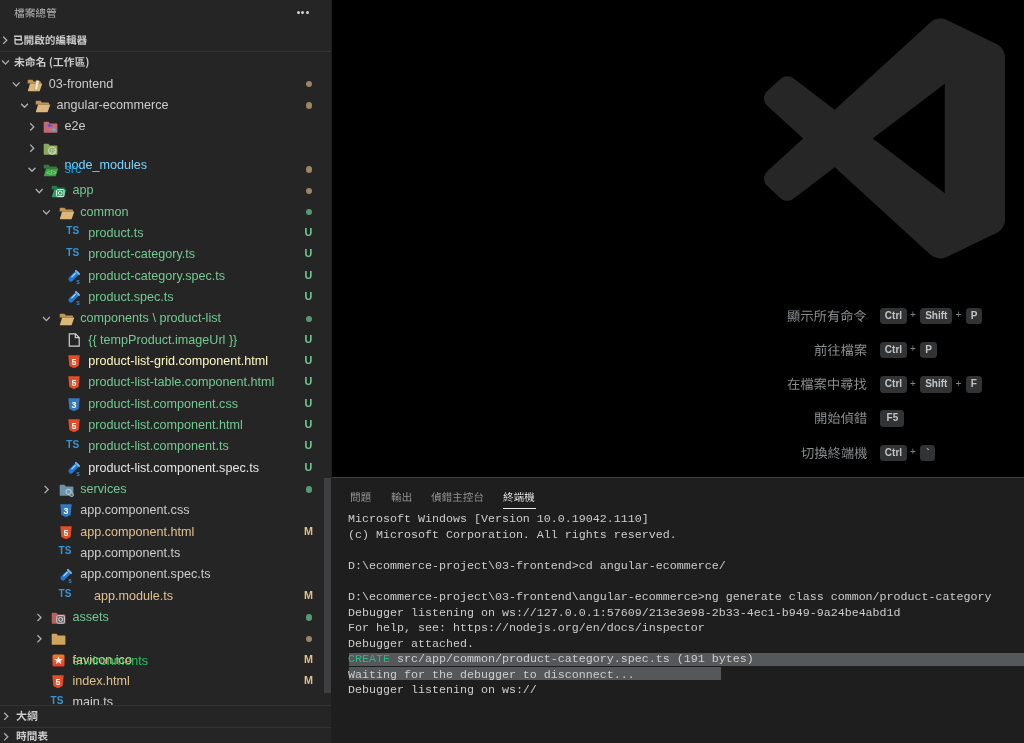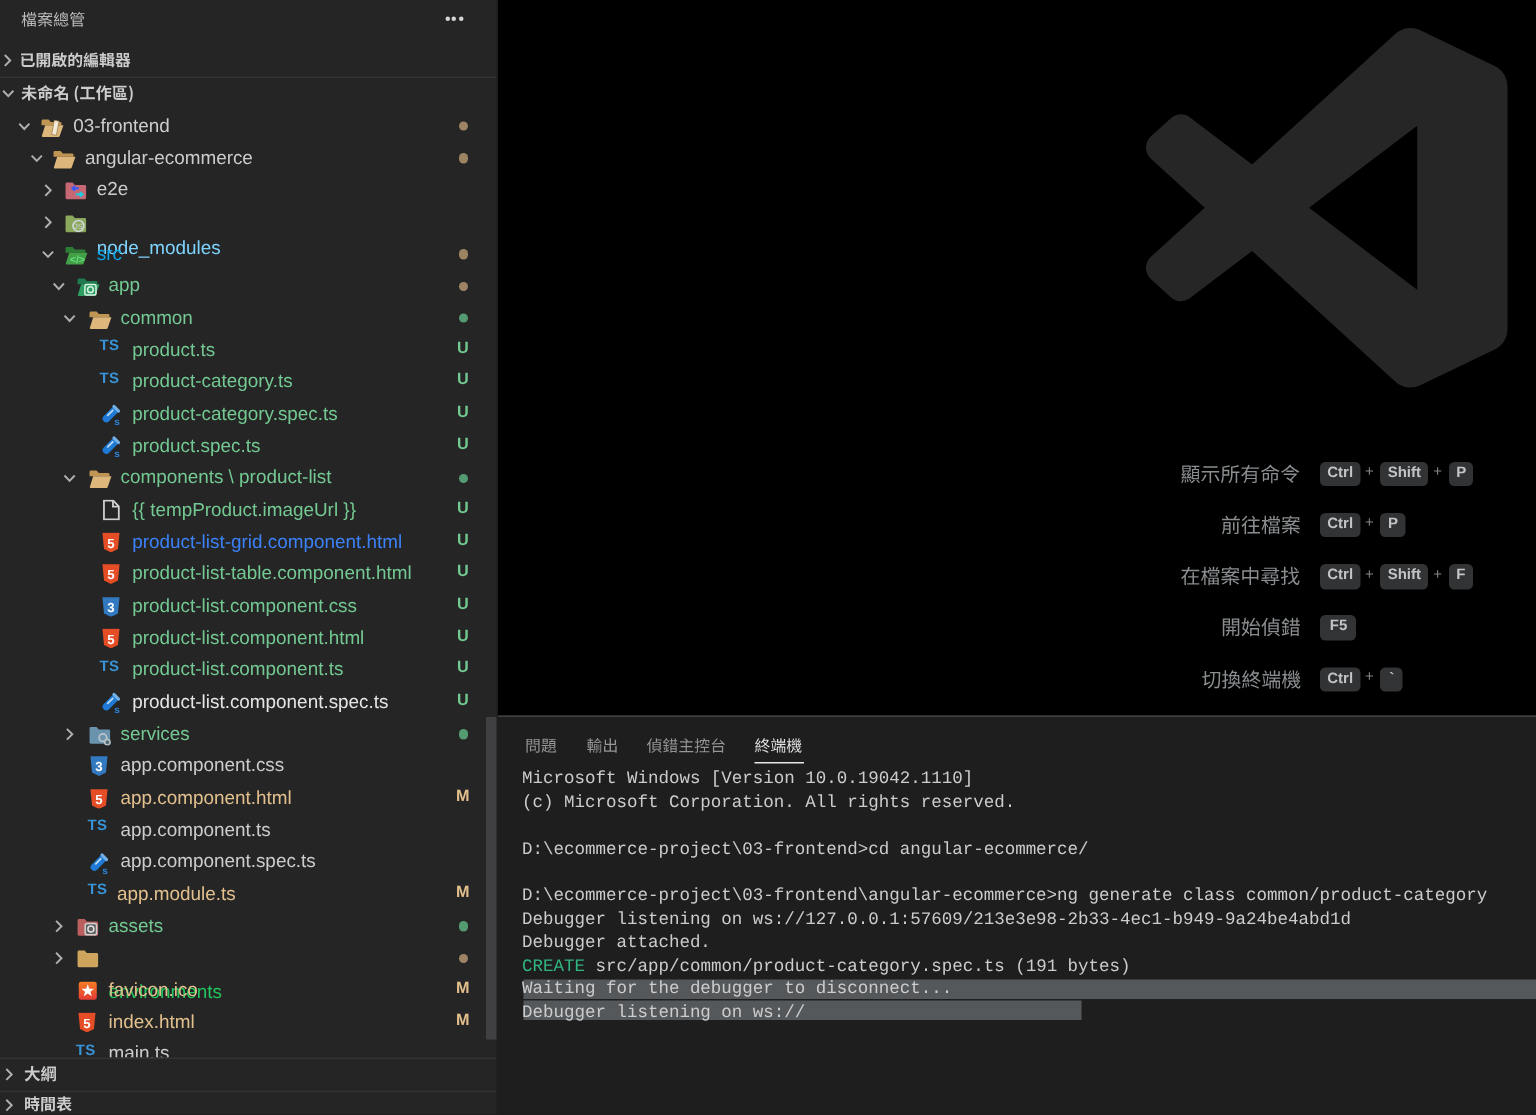--- a/index.html
+++ b/index.html
@@ -125,21 +125,21 @@
     <svg style="position:absolute;left:67.8px;top:333.2px" width="12" height="14" viewBox="0 0 12 14">
       <path d="M1.3,0.8 h6.2 l3.7,3.7 v8.7 h-9.9 z" fill="none" stroke="#d0d0d0" stroke-width="1.2"></path>
       <path d="M7.3,0.8 v3.9 h3.9" fill="none" stroke="#d0d0d0" stroke-width="1.2"></path>
     </svg>
     <div class="lbl" style="left:88.2px;top:332.6px;color:#73c991">{{ tempProduct.imageUrl }}</div>
     <div class="badge" style="left:298.5px;top:332.8px;color:#73c991">U</div>
     <svg style="position:absolute;left:67.8px;top:354.9px" width="12" height="13.5" viewBox="0 0 12 13.5">
       <path d="M0.3,0.2 h11.4 l-1.05,10.8 -4.65,2.3 -4.65,-2.3 z" fill="#e44d26"></path>
       <text x="6" y="10.2" font-family="Liberation Sans" font-weight="bold" font-size="8.8" fill="#fff" text-anchor="middle">5</text>
     </svg>
-    <div class="lbl" style="left:88.2px;top:353.9px;color:#3b82f6">product-list-grid.component.html</div>
+    <div class="lbl" style="left:88.2px;top:353.9px;color:#fef9c3">product-list-grid.component.html</div>
     <div class="badge" style="left:298.5px;top:354.1px;color:#73c991">U</div>
     <svg style="position:absolute;left:67.8px;top:376.2px" width="12" height="13.5" viewBox="0 0 12 13.5">
       <path d="M0.3,0.2 h11.4 l-1.05,10.8 -4.65,2.3 -4.65,-2.3 z" fill="#e44d26"></path>
       <text x="6" y="10.2" font-family="Liberation Sans" font-weight="bold" font-size="8.8" fill="#fff" text-anchor="middle">5</text>
     </svg>
     <div class="lbl" style="left:88.2px;top:375.2px;color:#73c991">product-list-table.component.html</div>
     <div class="badge" style="left:298.5px;top:375.4px;color:#73c991">U</div>
     <svg style="position:absolute;left:67.8px;top:397.5px" width="12" height="13.5" viewBox="0 0 12 13.5">
       <path d="M0.3,0.2 h11.4 l-1.05,10.8 -4.65,2.3 -4.65,-2.3 z" fill="#3379c0"></path>
       <text x="6" y="10.2" font-family="Liberation Sans" font-weight="bold" font-size="8.8" fill="#fff" text-anchor="middle">3</text>
@@ -191,21 +191,21 @@
     <svg style="position:absolute;left:58.4px;top:567.6px" width="15" height="15" viewBox="0 0 15 15">
       <g transform="rotate(45 7.5 7.5)">
         <rect x="5.0" y="1.2" width="5.0" height="12.4" rx="2.5" fill="#1e7ad4"></rect>
         <rect x="4.3" y="0.8" width="6.4" height="2.1" rx="1" fill="#73b0e6"></rect>
         <rect x="6.0" y="3.6" width="1.2" height="6" rx="0.6" fill="#b9d7f0"></rect>
       </g>
       <text x="12" y="14.6" font-family="Liberation Sans" font-weight="bold" font-size="6.6" fill="#2b87d8" text-anchor="middle">s</text>
     </svg>
     <div class="lbl" style="left:80.3px;top:567.2px;color:#cccccc">app.component.spec.ts</div>
     <div style="position:absolute;left:58.4px;top:587.9px;font:bold 10px 'Liberation Sans';color:#3793d5;letter-spacing:0.2px">TS</div>
-    <div class="lbl" style="left:78px;top:588.5px;color:#e2c08d">app.module.ts</div>
+    <div class="lbl" style="left:94px;top:588.5px;color:#e2c08d">app.module.ts</div>
     <div class="badge" style="left:298.5px;top:588.7px;color:#e2c08d">M</div>
     <svg style="position:absolute;left:0;top:0;overflow:visible" width="1" height="1">
       <path d="M37.4,613.9 L41.0,617.5 L37.4,621.1" stroke="#b0b0b0" stroke-width="1.3" fill="none"></path>
     </svg>
     <svg style="position:absolute;left:51.0px;top:611.9px" width="15" height="13" viewBox="0 0 15 13">
       <path d="M0.7,1.6 a0.9,0.9 0 0 1 0.9,-0.9 h3.8 l1.5,1.7 h6.6 a0.9,0.9 0 0 1 0.9,0.9 v7.6 a0.9,0.9 0 0 1 -0.9,0.9 h-11.9 a0.9,0.9 0 0 1 -0.9,-0.9 z" fill="#bb5f5f"></path>
       <rect x="5.8" y="3.6" width="7.6" height="7.6" rx="1.4" fill="#616161" stroke="#cfcfcf" stroke-width="1"></rect>
       <circle cx="9.6" cy="7.4" r="2" fill="none" stroke="#e0e0e0" stroke-width="1"></circle>
     </svg>
     <div class="lbl" style="left:72.4px;top:609.9px;color:#73c991">assets</div>
@@ -308,17 +308,18 @@
     <div class="abs" style="left:17px;top:175.3px;width:675px;height:12.4px;background:#54585b"></div>
     <div class="abs" style="left:17px;top:188.7px;width:372px;height:12.9px;background:#54585b"></div>
     <div class="abs" style="left:16px;top:34.4px;width:676px">
       <div class="tl">Microsoft Windows [Version 10.0.19042.1110]</div>
       <div class="tl">(c) Microsoft Corporation. All rights reserved.</div>
       <div class="tl"></div>
       <div class="tl">D:\ecommerce-project\03-frontend&gt;cd angular-ecommerce/</div>
       <div class="tl"></div>
       <div class="tl">D:\ecommerce-project\03-frontend\angular-ecommerce&gt;ng generate class common/product-category</div>
       <div class="tl">Debugger listening on ws://127.0.0.1:57609/213e3e98-2b33-4ec1-b949-9a24be4abd1d</div>
+      <div class="tl">For help, see: https://nodejs.org/en/docs/inspector</div>
       <div class="tl">Debugger attached.</div>
       <div class="tl"><span style="color:#31b580">CREATE</span> src/app/common/product-category.spec.ts (191 bytes)</div>
       <div class="tl">Waiting for the debugger to disconnect...</div>
       <div class="tl">Debugger listening on ws://</div>
     </div>
   </div>
 </body></html>

